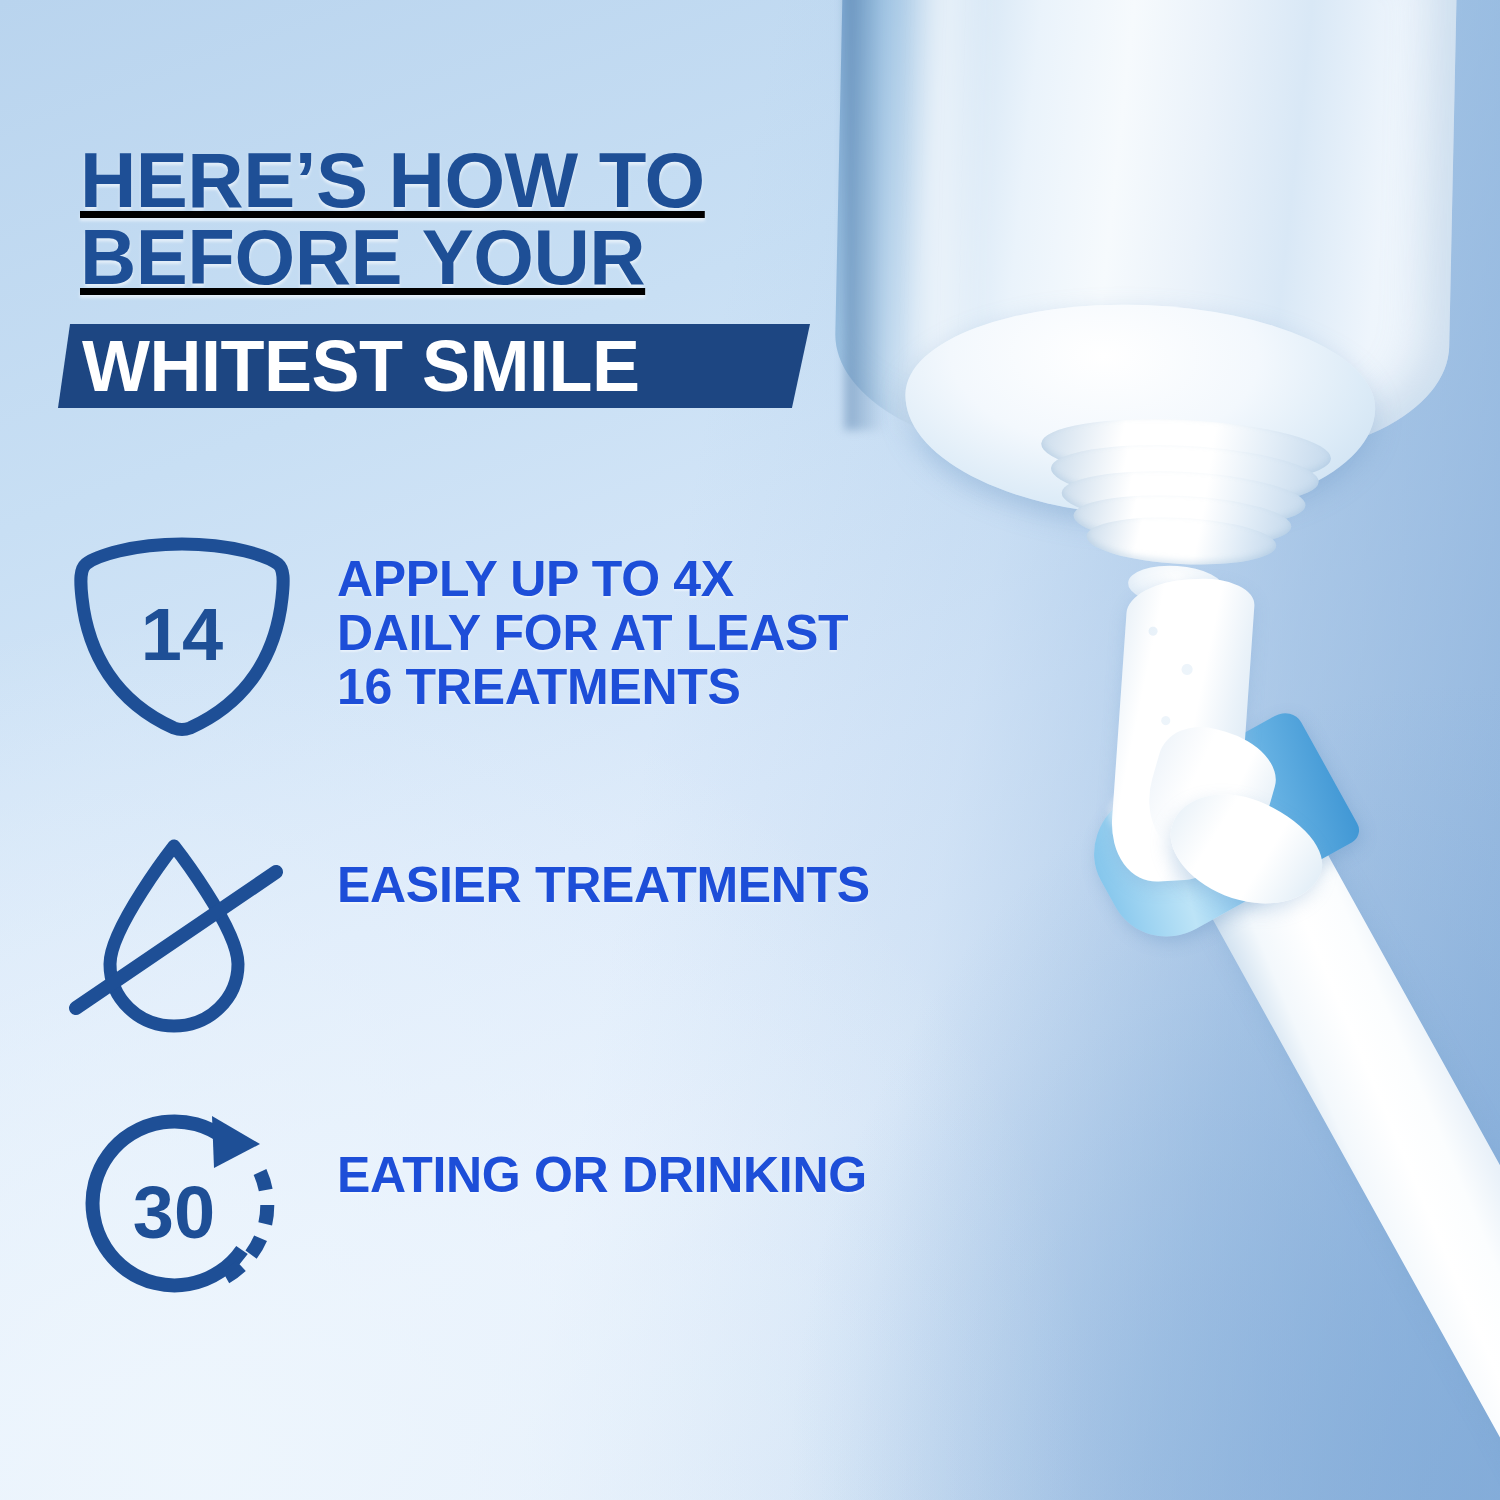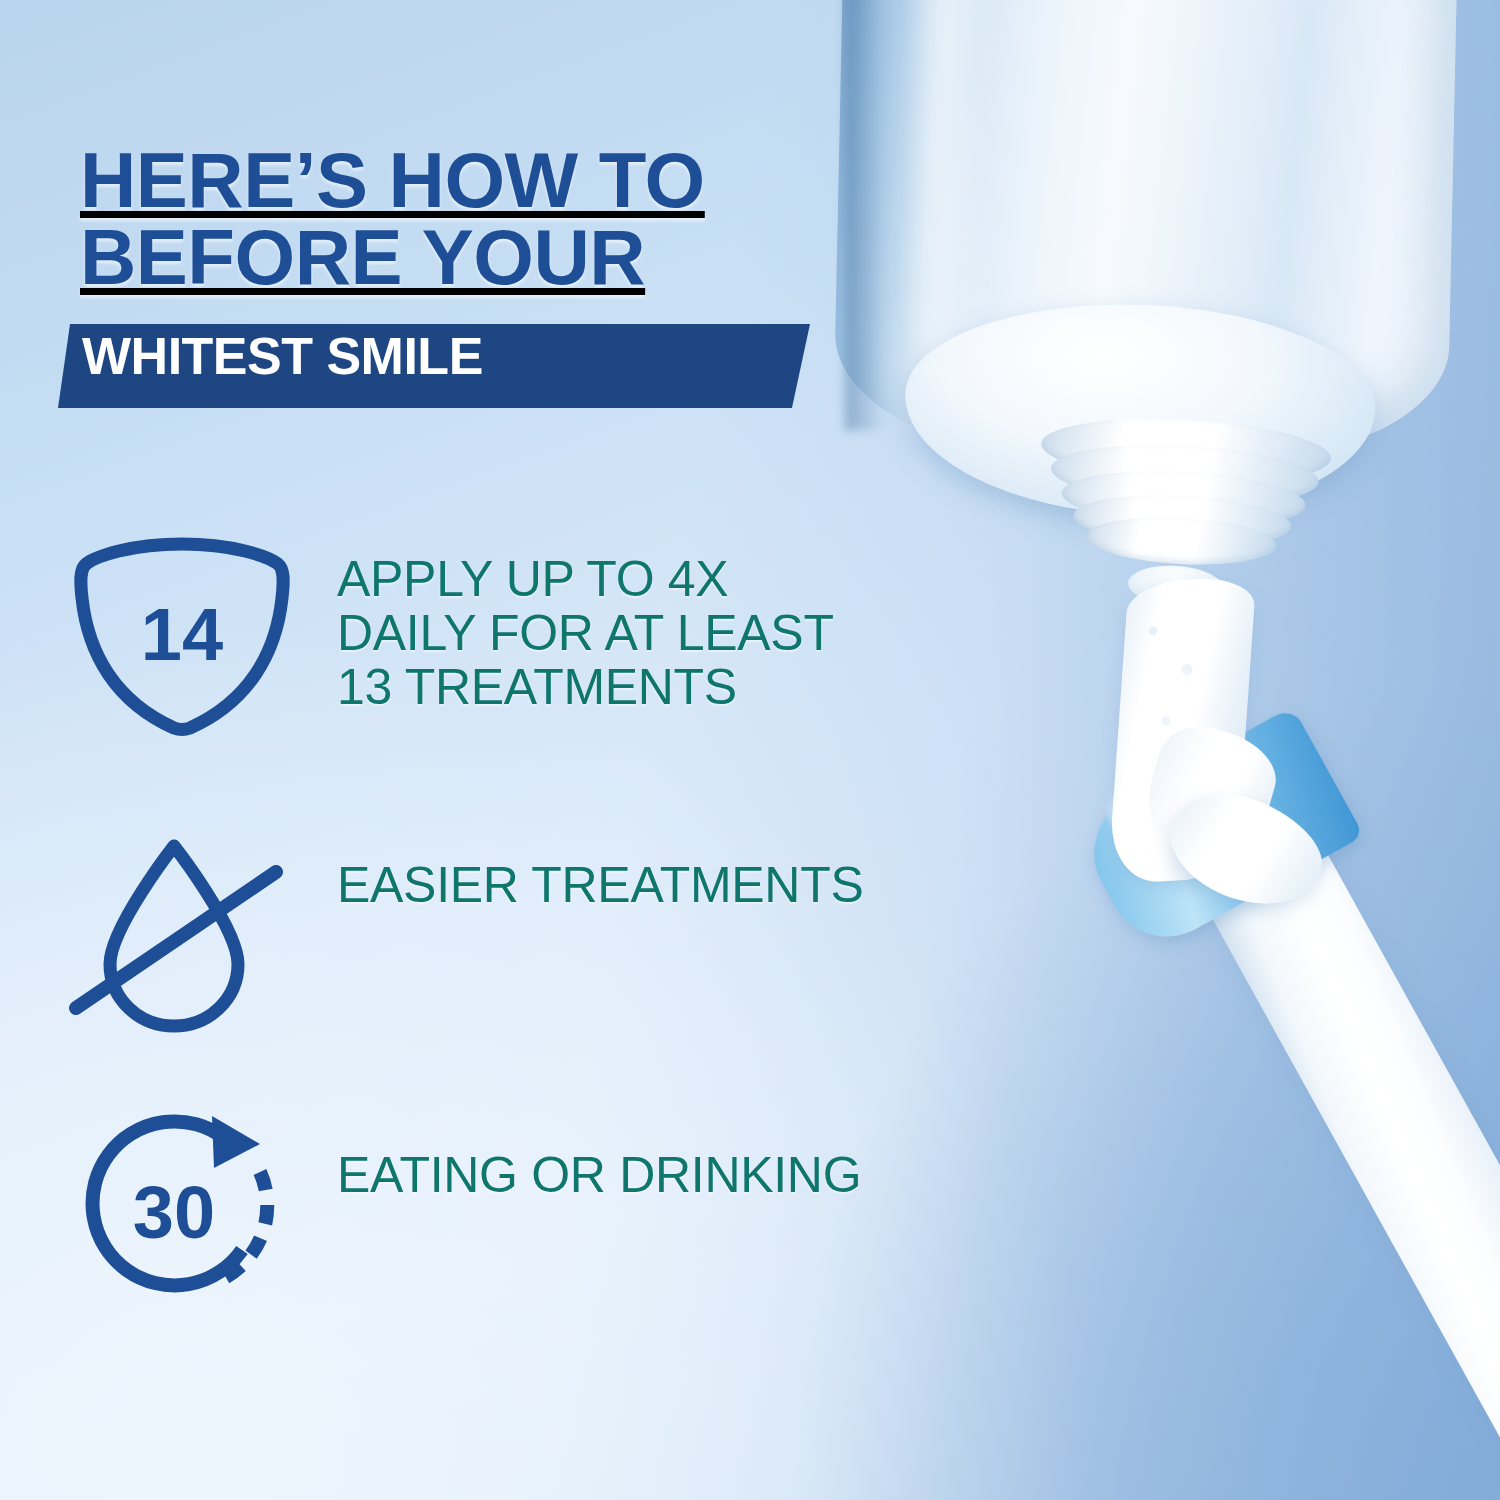--- a/index.html
+++ b/index.html
@@ -259,38 +259,38 @@
     width: 752px;
     height: 84px;
     background: #1d4682;
     clip-path: polygon(1.6% 0%, 100% 0%, 97.6% 100%, 0% 100%);
     box-shadow: 0 3px 5px rgba(120,160,205,0.45);
   }
   .banner-text {
     position: absolute;
     left: 82px;
     top: 330px;
-    font-size: 52px;
+    font-size: 72px;
     line-height: 1;
     font-weight: 700;
     letter-spacing: -0.5px;
     color: #ffffff;
     white-space: nowrap;
   }
   .feature-icon {
     position: absolute;
     display: block;
   }
   .feature-text {
     position: absolute;
     font-size: 50px;
     line-height: 1.08;
-    font-weight: 400;
+    font-weight: 700;
     letter-spacing: -0.3px;
-    color: #0f766e;
+    color: #1d4ed8;
     text-shadow: 0 2px 2px rgba(255,255,255,0.5);
     white-space: nowrap;
   }
 
   .row1-icon { left: 72px;  top: 532px; }
   .row1-text { left: 337px; top: 552px; }
 
   .row2-icon { left: 62px;  top: 836px; }
   .row2-text { left: 337px; top: 858px; }
 
@@ -357,21 +357,21 @@
       <path d="M110 12 C 160 12, 196 24, 206 32 C 212 37, 212 48, 210 66
                C 204 122, 176 170, 118 196 C 113 198, 107 198, 102 196
                C 44 170, 16 122, 10 66 C 8 48, 8 37, 14 32
                C 24 24, 60 12, 110 12 Z" fill="none" stroke="#1e4f96" stroke-width="13" stroke-linejoin="round"></path>
       <text class="shield-num" x="110" y="128" text-anchor="middle">14</text>
     </svg>
   </div>
   <div class="feature-text row1-text">
     <div>APPLY UP TO 4X</div>
     <div>DAILY FOR AT LEAST</div>
-    <div>13 TREATMENTS</div>
+    <div>16 TREATMENTS</div>
   </div>
 
   <div class="feature-icon row2-icon">
     <svg width="230" height="200" viewBox="0 0 230 200" xmlns="http://www.w3.org/2000/svg">
       <path d="M112 10 C 112 10, 48 92, 48 128 C 48 163, 77 190, 112 190
                C 147 190, 176 163, 176 128 C 176 92, 112 10, 112 10 Z" fill="none" stroke="#1e4f96" stroke-width="13" stroke-linejoin="round"></path>
       <line x1="14" y1="172" x2="214" y2="36" stroke="#1e4f96" stroke-width="14" stroke-linecap="round"></line>
     </svg>
   </div>
   <div class="feature-text row2-text">

